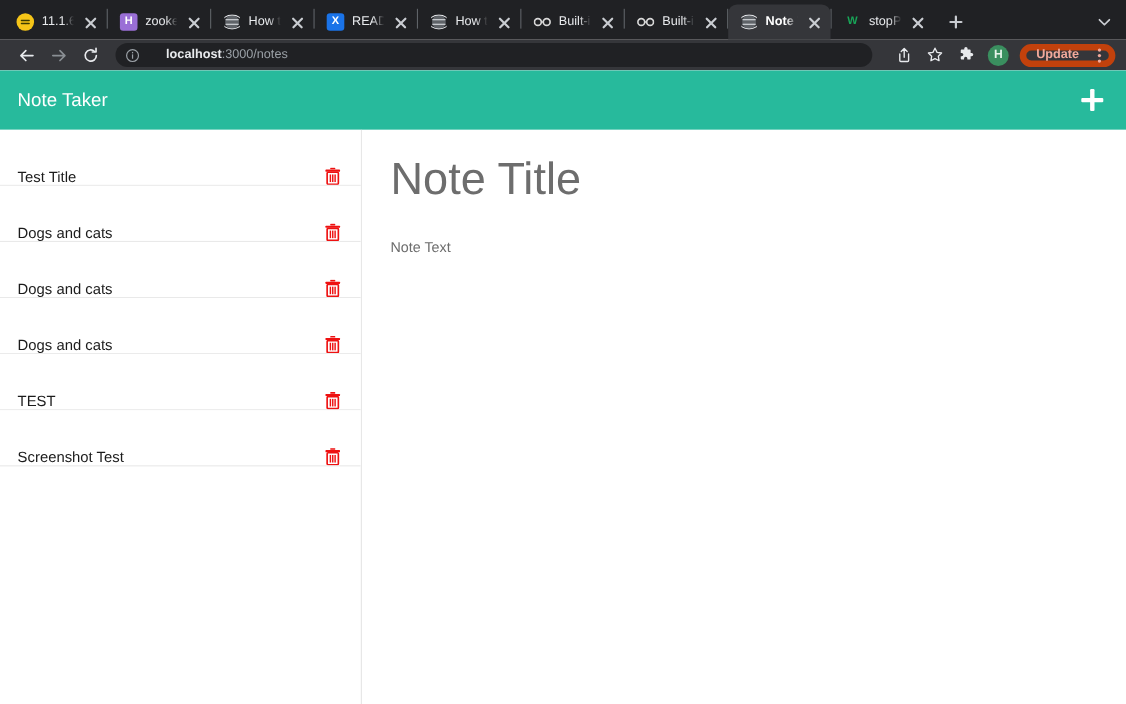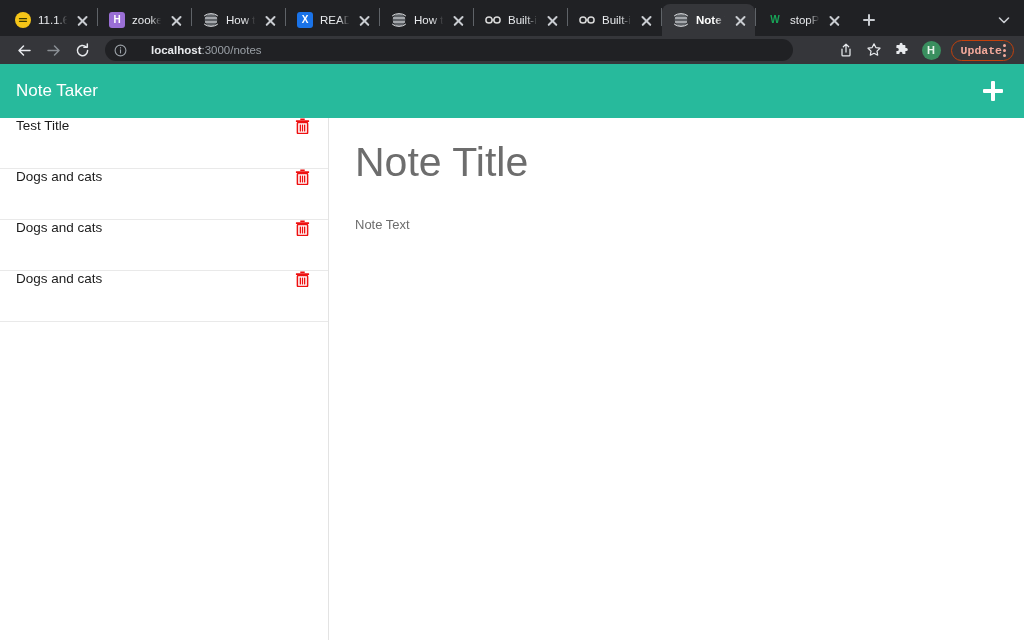--- a/index.html
+++ b/index.html
@@ -105,29 +105,28 @@
   .icon-btn { width: 26px; height: 26px; display: flex; align-items: center; justify-content: center; }
   .avatar {
     width: 19px; height: 19px; border-radius: 50%;
     background: #3a8f5f; color: #e6f4ea;
     font-size: 11px; font-weight: bold;
     display: flex; align-items: center; justify-content: center;
     margin: 0 5px;
   }
   .update-btn {
     height: 21px;
-    border: 1px solid #c2410c;
+    border: 6px solid #c2410c;
     border-radius: 11px;
     color: #f2a99b;
     font-size: 11.5px; font-weight: bold;
     display: flex; align-items: center;
     padding: 0 7px 0 9px;
-    gap: 1px;
+    gap: 17px;
     margin-left: 3px;
-    font-family: Liberation Mono, monospace;
   }
   .kebab { width: 3px; height: 13px; position: relative; }
   .kebab span {
     position: absolute; left: 0; width: 3px; height: 3px;
     border-radius: 50%; background: #f2a99b;
   }
   .kebab span:nth-child(1){ top:0; } .kebab span:nth-child(2){ top:5px; } .kebab span:nth-child(3){ top:10px; }
 
   
   .page { flex: 1 1 auto; display: flex; flex-direction: column; background: #fff; }
@@ -153,21 +152,21 @@
 
   .note-list {
     width: 329px; flex: 0 0 329px;
     border-right: 1px solid #e3e3e3;
     background: #fff;
     overflow: hidden;
   }
   .note-item {
     height: 51px;
     border-bottom: 1px solid #e9e9e9;
-    display: flex; align-items: flex-start;
+    display: flex; align-items: flex-end;
     padding: 0 18px 0 16px;
     background: #fff;
   }
   .note-item-title { font-size: 13.5px; color: #1b1b1b; flex: 1 1 auto; }
   .trash-icon { width: 15px; height: 16px; flex: 0 0 15px; }
 
   .note-editor {
     flex: 1 1 auto;
     padding: 18px 14px 0 26px;
     background: #fff;
@@ -402,20 +401,42 @@
             <span class="note-item-title">Dogs and cats</span>
             <span class="trash-icon"><svg width="15" height="16" viewBox="0 0 15 16" aria-hidden="true">
                 <rect x="5.2" y="0.4" width="4.6" height="1.5" rx="0.4" fill="#ee1111"></rect>
                 <rect x="0.9" y="2.2" width="13.2" height="1.9" rx="0.5" fill="#ee1111"></rect>
                 <rect x="2.4" y="4.6" width="10.2" height="10.9" rx="0.8" fill="none" stroke="#ee1111" stroke-width="1.5"></rect>
                 <rect x="4.7" y="6.6" width="1.3" height="6.9" fill="#ee1111"></rect>
                 <rect x="6.85" y="6.6" width="1.3" height="6.9" fill="#ee1111"></rect>
                 <rect x="9.0" y="6.6" width="1.3" height="6.9" fill="#ee1111"></rect>
               </svg></span>
           </div>
+          <div class="note-item">
+            <span class="note-item-title">TEST</span>
+            <span class="trash-icon"><svg width="15" height="16" viewBox="0 0 15 16" aria-hidden="true">
+                <rect x="5.2" y="0.4" width="4.6" height="1.5" rx="0.4" fill="#ee1111"></rect>
+                <rect x="0.9" y="2.2" width="13.2" height="1.9" rx="0.5" fill="#ee1111"></rect>
+                <rect x="2.4" y="4.6" width="10.2" height="10.9" rx="0.8" fill="none" stroke="#ee1111" stroke-width="1.5"></rect>
+                <rect x="4.7" y="6.6" width="1.3" height="6.9" fill="#ee1111"></rect>
+                <rect x="6.85" y="6.6" width="1.3" height="6.9" fill="#ee1111"></rect>
+                <rect x="9.0" y="6.6" width="1.3" height="6.9" fill="#ee1111"></rect>
+              </svg></span>
+          </div>
+          <div class="note-item">
+            <span class="note-item-title">Screenshot Test</span>
+            <span class="trash-icon"><svg width="15" height="16" viewBox="0 0 15 16" aria-hidden="true">
+                <rect x="5.2" y="0.4" width="4.6" height="1.5" rx="0.4" fill="#ee1111"></rect>
+                <rect x="0.9" y="2.2" width="13.2" height="1.9" rx="0.5" fill="#ee1111"></rect>
+                <rect x="2.4" y="4.6" width="10.2" height="10.9" rx="0.8" fill="none" stroke="#ee1111" stroke-width="1.5"></rect>
+                <rect x="4.7" y="6.6" width="1.3" height="6.9" fill="#ee1111"></rect>
+                <rect x="6.85" y="6.6" width="1.3" height="6.9" fill="#ee1111"></rect>
+                <rect x="9.0" y="6.6" width="1.3" height="6.9" fill="#ee1111"></rect>
+              </svg></span>
+          </div>
         </div>
 
       <div class="note-editor">
         <input class="note-title-input" type="text" placeholder="Note Title" style="">
         <textarea class="note-text-input" placeholder="Note Text" style=""></textarea>
       </div>
 
     </div>
   </div>
 </div>

